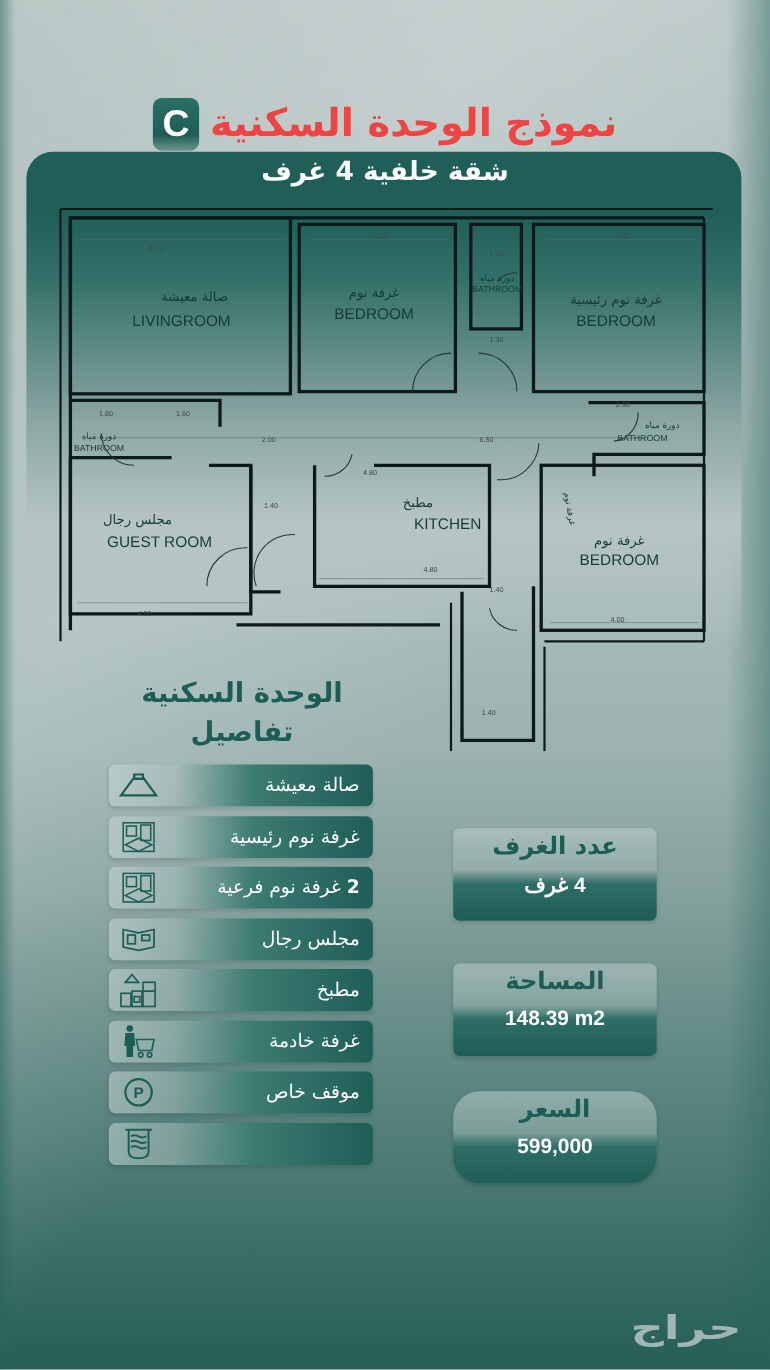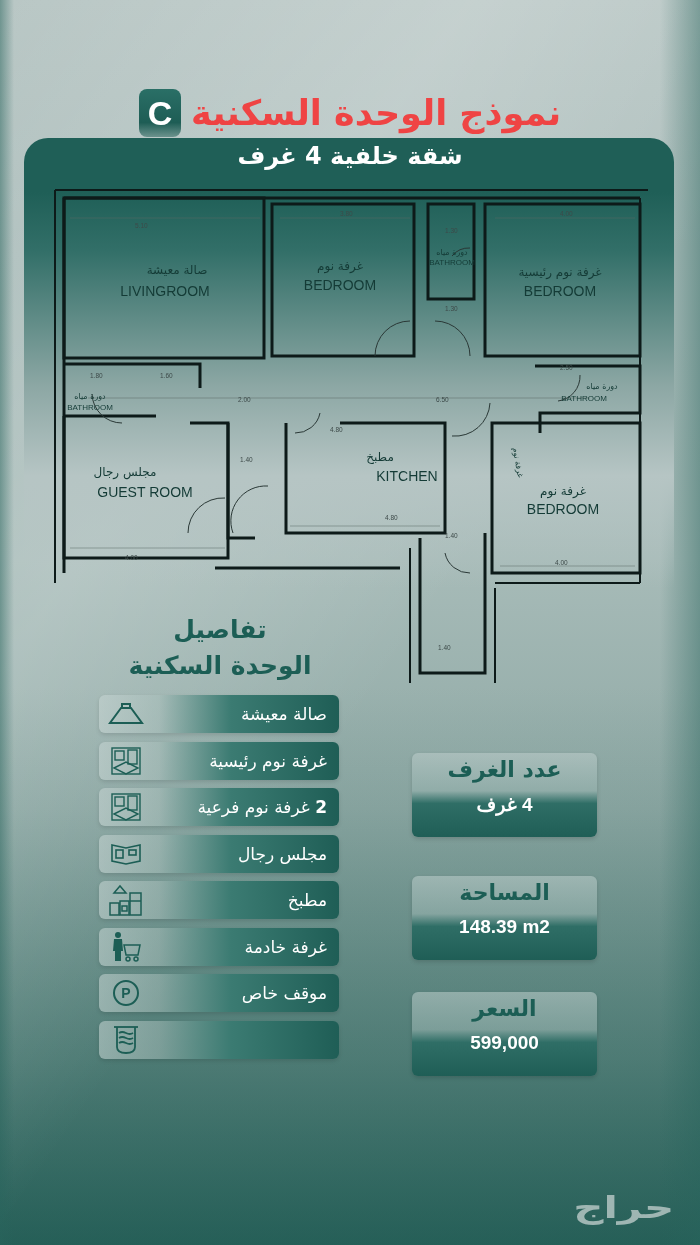--- a/index.html
+++ b/index.html
@@ -225,22 +225,22 @@
   <text class="room-label-ar" x="340" y="273" text-anchor="middle" direction="rtl">مطبخ</text>
   <text class="room-label-en" x="367" y="293" text-anchor="middle">KITCHEN</text>
 
   <text class="room-label-ar" x="523" y="307" text-anchor="middle" direction="rtl">غرفة نوم</text>
   <text class="room-label-en" x="523" y="326" text-anchor="middle">BEDROOM</text>
 
   <text class="small-ar" x="0" y="0" transform="translate(478,290) rotate(80)" direction="rtl">غرفة نوم</text>
 </svg>
 
 <div class="details-heading">
+  <div>الوحدة السكنية</div>
   <div>تفاصيل</div>
-  <div>الوحدة السكنية</div>
 </div>
 
 <div class="features">
   <div class="feature">
     <span class="feature-icon">
       <svg width="36" height="22" viewBox="0 0 36 22">
           <g fill="none" stroke="#1c5e55" stroke-width="2">
             <rect x="14" y="1" width="8" height="4"></rect>
             <path d="M 13 5 L 2 20 L 34 20 L 23 5 Z"></path>
           </g>
@@ -342,18 +342,18 @@
 </div>
 
 <div class="stat-card" style="top:753px;">
   <div class="stat-title">عدد الغرف</div>
   <div class="stat-value">4 غرف</div>
 </div>
 <div class="stat-card" style="top:876px;">
   <div class="stat-title">المساحة</div>
   <div class="stat-value" style="direction:ltr;">148.39 m2</div>
 </div>
-<div class="stat-card" style="top:992px;">
+<div class="stat-card" style="top:992px;border-radius:24px;">
   <div class="stat-title">السعر</div>
   <div class="stat-value" style="direction:ltr;">599,000</div>
 </div>
 
 <div class="watermark">حراج</div>
 
 </body></html>

